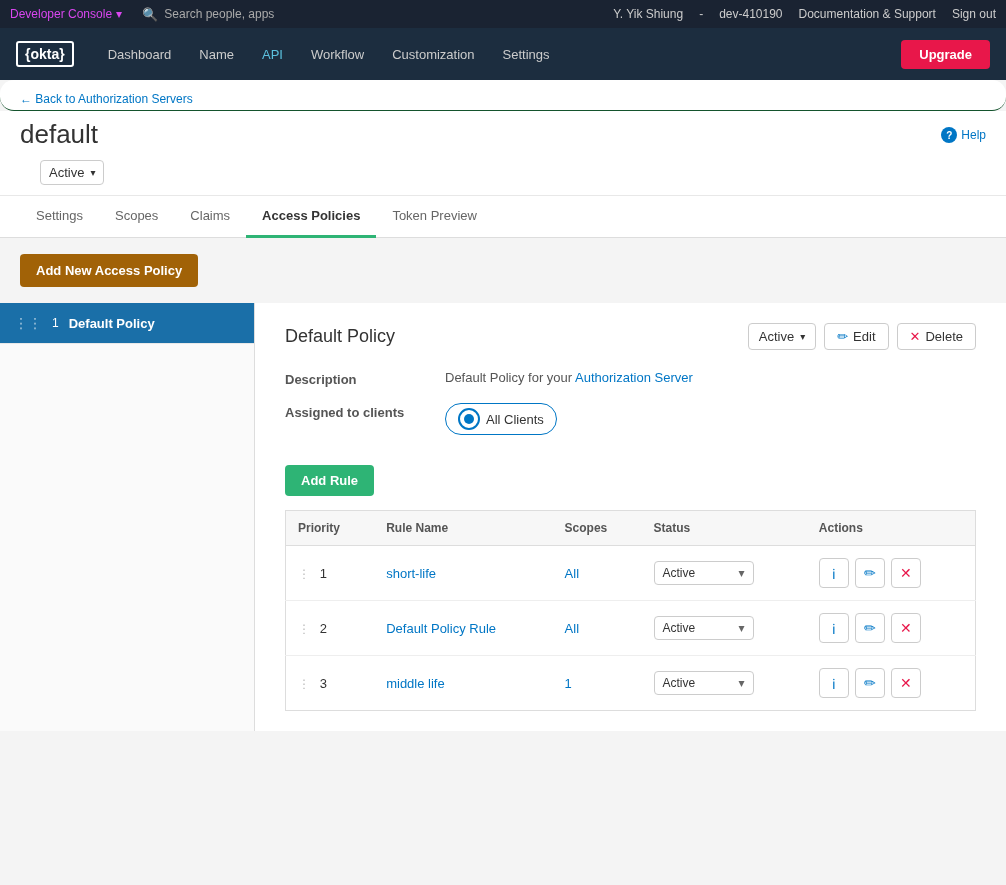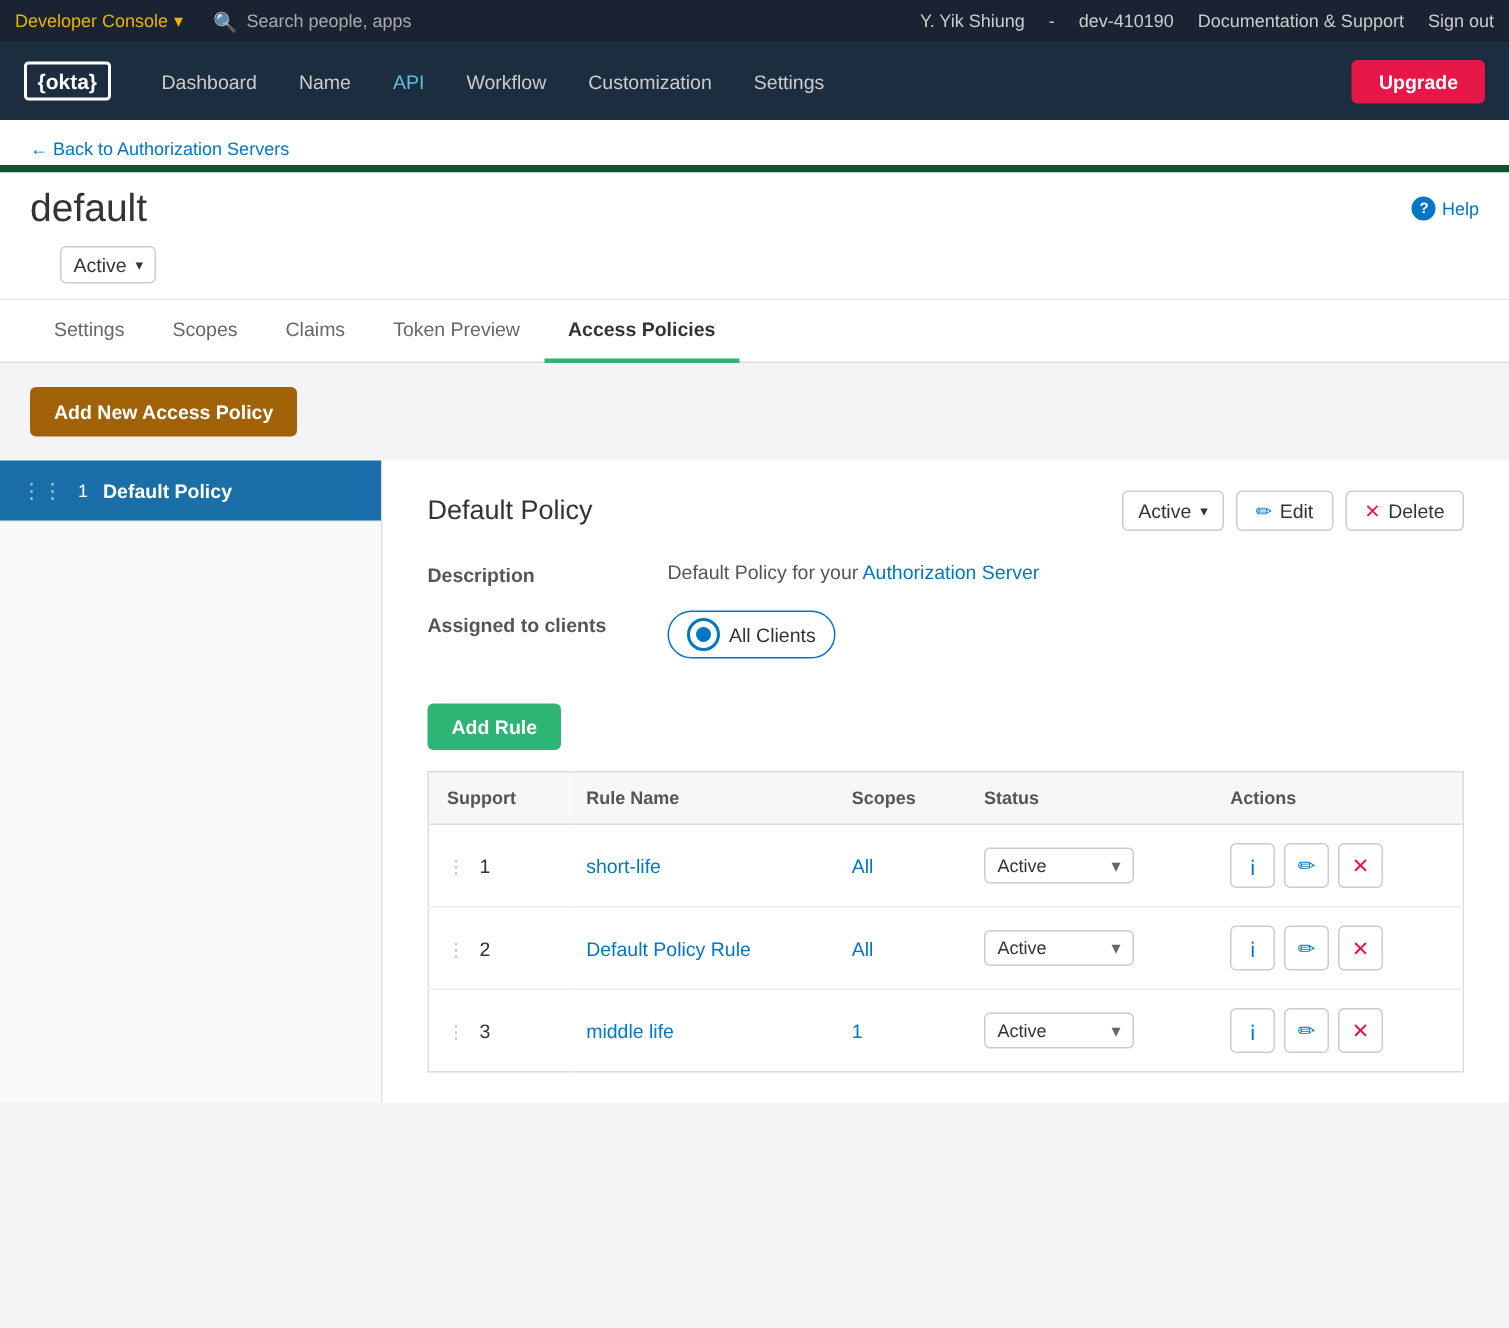--- a/index.html
+++ b/index.html
@@ -8,21 +8,21 @@
     
     .top-bar {
       background: #1a2332;
       color: #ccc;
       display: flex;
       align-items: center;
       padding: 0 10px;
       height: 28px;
       font-size: 12px;
     }
-    .top-bar .dev-console { color: #eab308; display: flex; align-items: flex-end; gap: 4px; cursor: pointer; }
+    .top-bar .dev-console { color: #d946ef; display: flex; align-items: flex-end; gap: 4px; cursor: pointer; }
     .top-bar .search { display: flex; align-items: center; gap: 6px; margin-left: 20px; color: #aaa; }
     .top-bar .right { margin-left: auto; display: flex; align-items: center; gap: 16px; }
     .top-bar .right a { color: #ccc; text-decoration: none; font-size: 12px; }
 
     
     .nav-bar {
       background: #1c2d3f;
       display: flex;
       align-items: center;
       padding: 0 16px;
@@ -60,21 +60,22 @@
       font-weight: bold;
       cursor: pointer;
     }
 
     
     .breadcrumb {
       padding: 12px 20px 4px;
       font-size: 12px;
       color: #0076c5;
       background: #fff;
-      border-bottom: 5px solid #14532d;
+      border-bottom: 1px solid #14532d;
+      border-radius: 14px;
     }
     .breadcrumb a { color: #0076c5; text-decoration: none; }
 
     
     .page-header {
       background: #fff;
       padding: 8px 20px 0;
       display: flex;
       align-items: flex-start;
       justify-content: space-between;
@@ -351,22 +352,22 @@
   <div class="help-link">
     <span class="help-icon">?</span>
     <span>Help</span>
   </div>
 </div>
 
 <div class="tabs">
   <div class="tab">Settings</div>
   <div class="tab">Scopes</div>
   <div class="tab">Claims</div>
+  <div class="tab active">Access Policies</div>
   <div class="tab">Token Preview</div>
-  <div class="tab active">Access Policies</div>
 </div>
 
 <div class="content">
   <button class="add-btn">Add New Access Policy</button>
 
   <div class="policy-layout">
 
     <div class="policy-list">
       <div class="policy-item selected">
         <span class="drag-handle drag-dots">⋮⋮</span>
@@ -412,21 +413,21 @@
           </div>
         </div>
       </div>
 
       <div class="rules-section">
         <button class="add-rule-btn">Add Rule</button>
 
         <table class="rules-table">
           <thead>
             <tr>
-              <th>Support</th>
+              <th>Priority</th>
               <th>Rule Name</th>
               <th>Scopes</th>
               <th>Status</th>
               <th>Actions</th>
             </tr>
           </thead>
           <tbody id="rules-tbody">
           <tr>
     <td>
       <span class="drag-dots" style="color:#bbb;margin-right:6px;">⋮</span>

